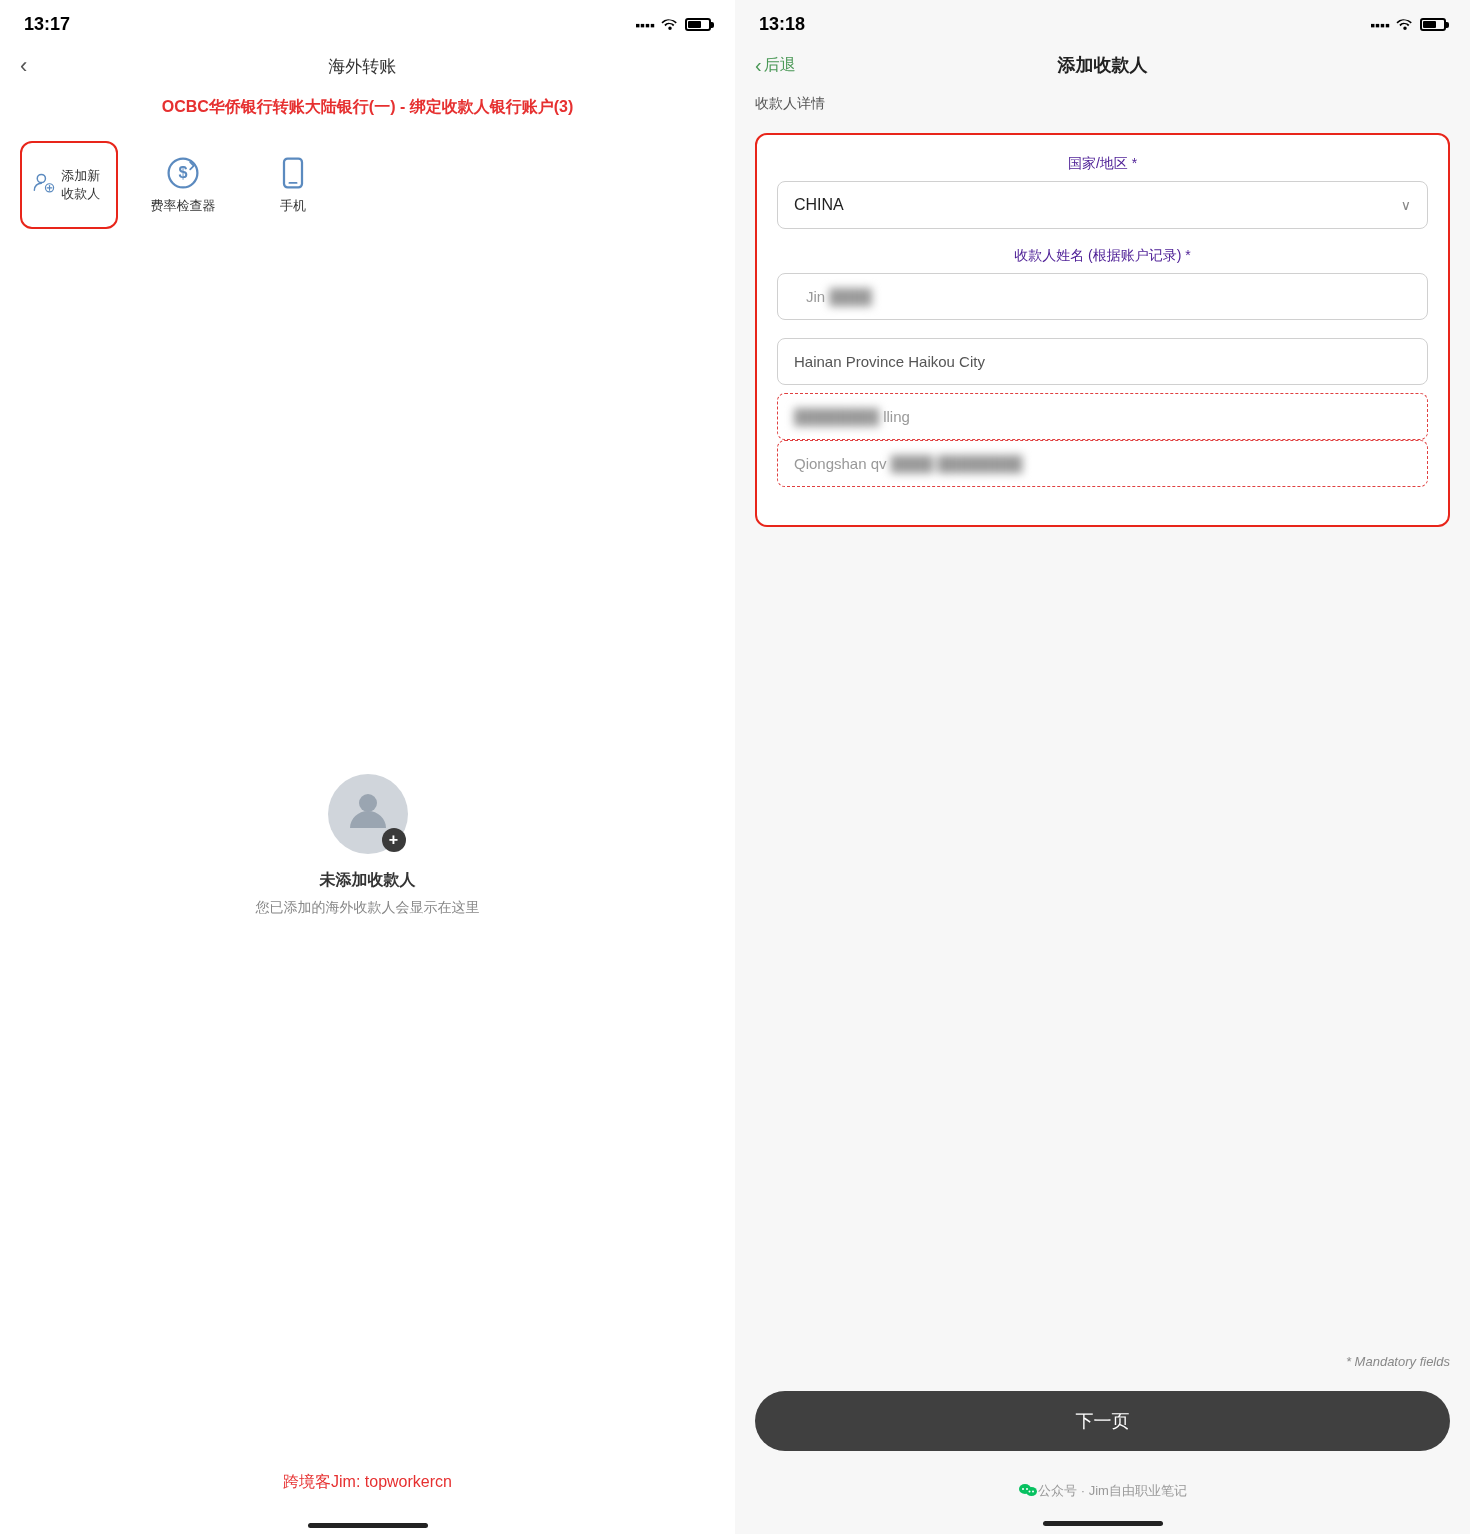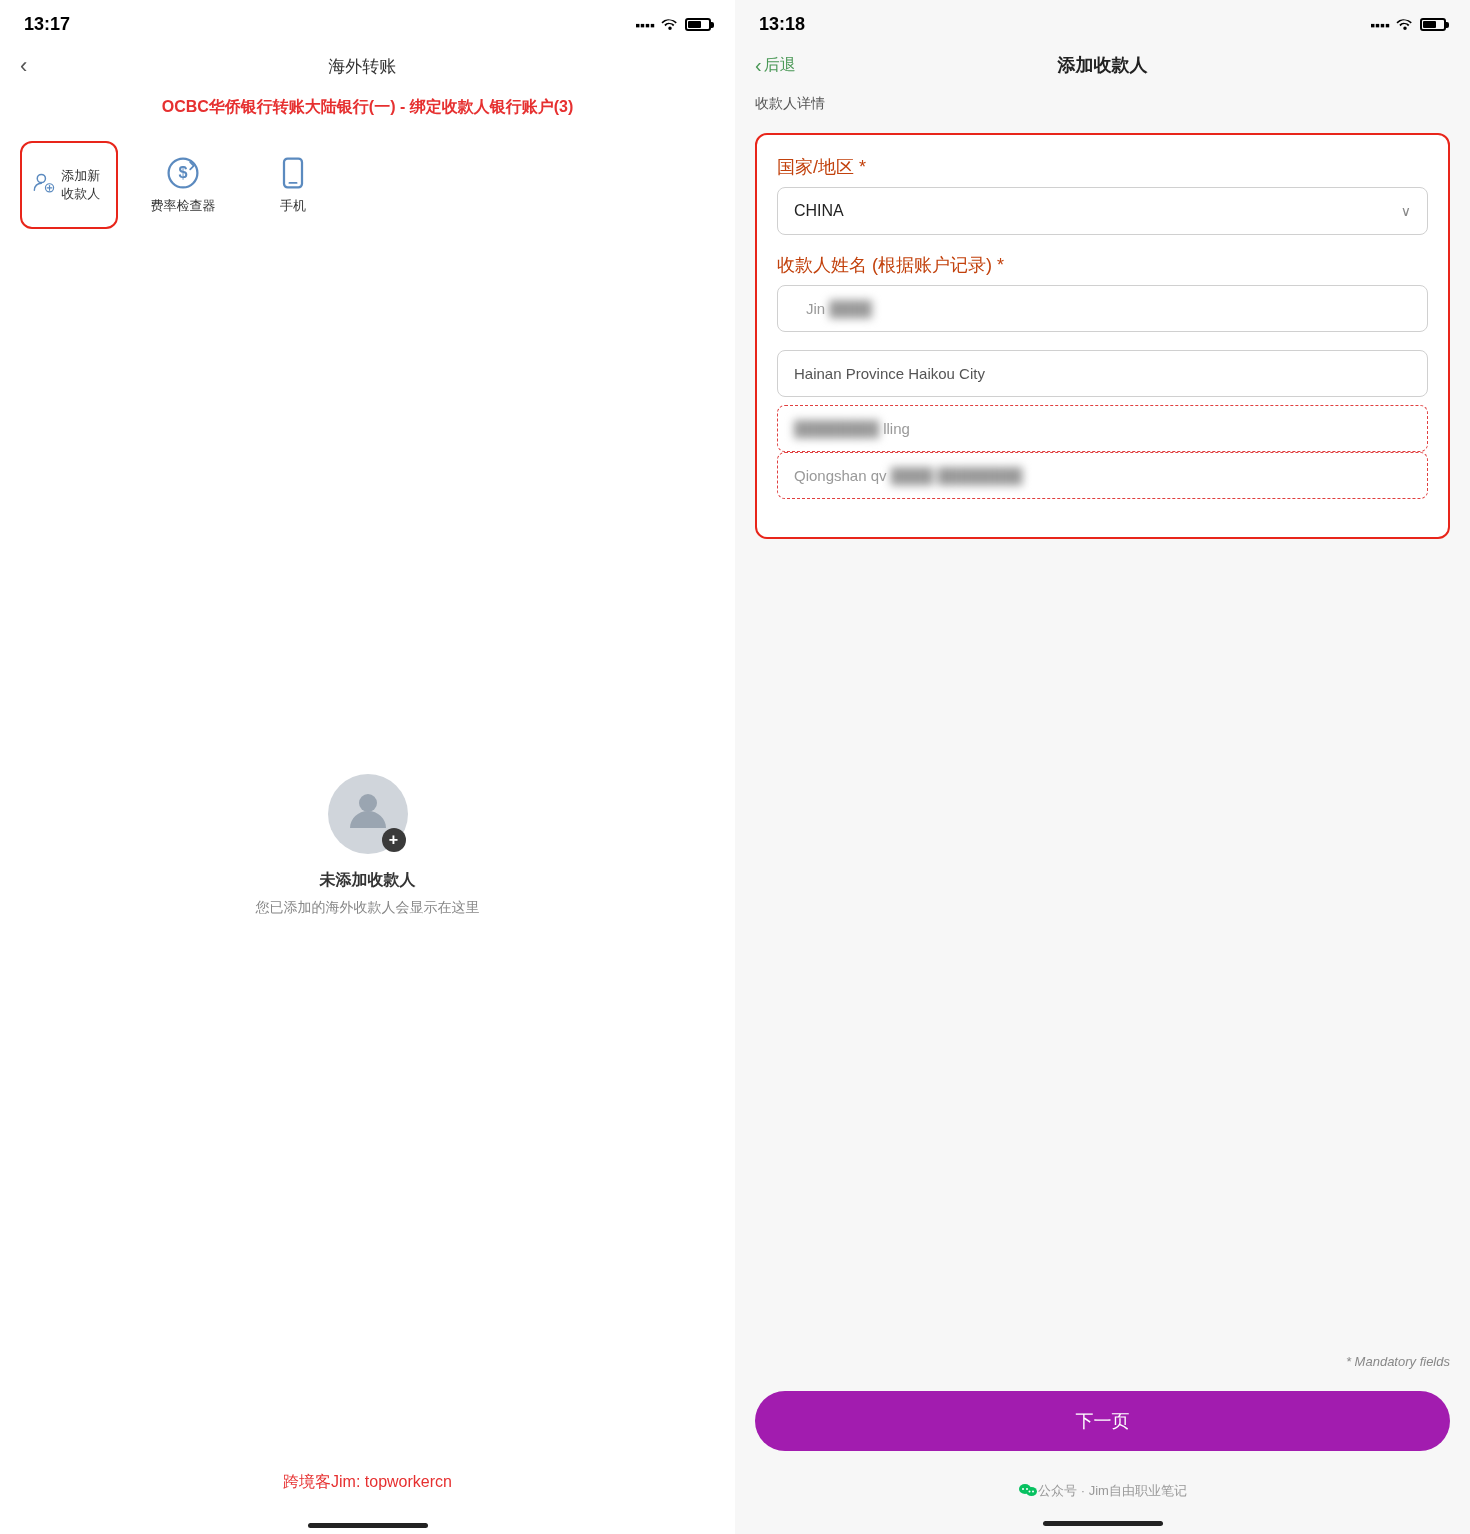--- a/index.html
+++ b/index.html
@@ -263,24 +263,25 @@
       border-radius: 12px;
       border: 2px solid #e8251a;
       padding: 20px;
       margin-bottom: 10px;
     }
 
     .form-field-group {
       margin-bottom: 18px;
     }
     .field-label {
-      font-size: 18px;
-      color: #c2410c;
+      font-size: 14px;
+      color: #4c1d95;
       margin-bottom: 8px;
       font-weight: 500;
+      text-align: center;
     }
 
     .select-field {
       width: 100%;
       border: 1px solid #d0d0d0;
       border-radius: 8px;
       padding: 14px 16px;
       font-size: 16px;
       color: #222;
       background: #fff;
@@ -338,21 +339,21 @@
       padding: 6px 20px;
       font-style: italic;
     }
 
     .next-button-container {
       padding: 16px 20px 20px;
       background: #f7f7f7;
     }
     .next-button {
       width: 100%;
-      background: #a21caf;
+      background: #404040;
       color: #fff;
       font-size: 18px;
       font-weight: 500;
       border: none;
       border-radius: 50px;
       padding: 18px;
       cursor: pointer;
       text-align: center;
     }
 

